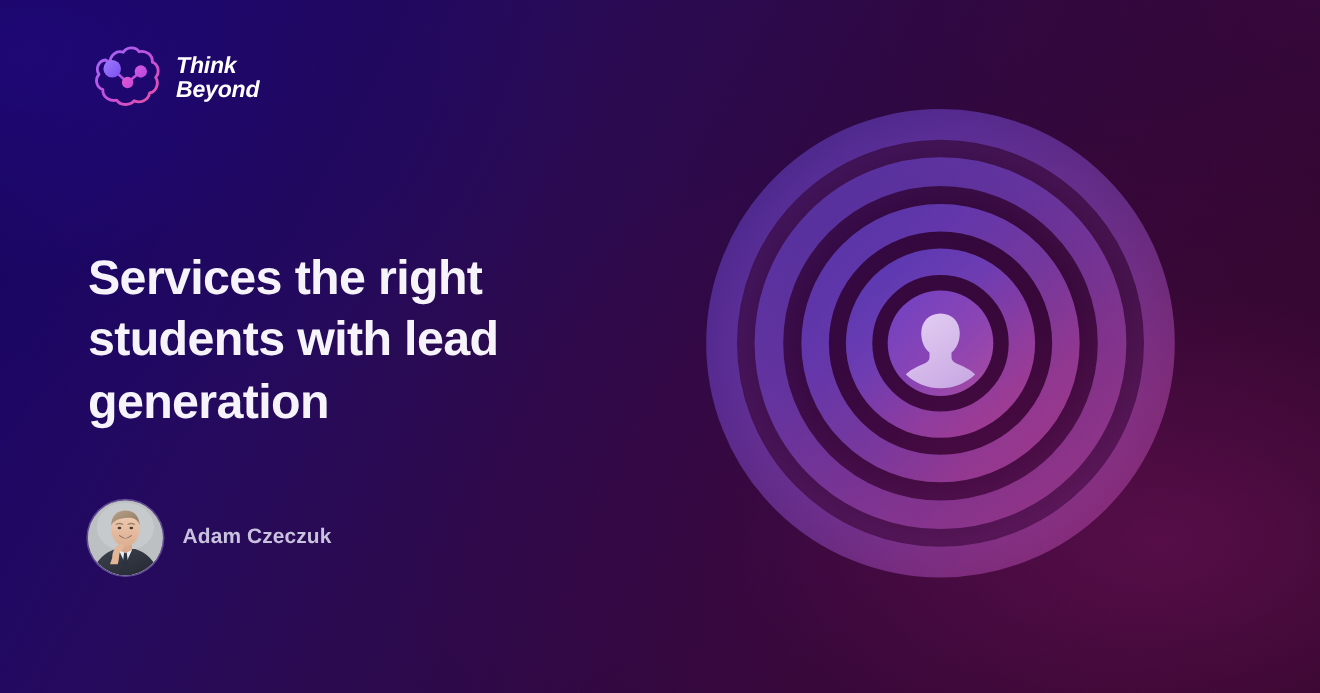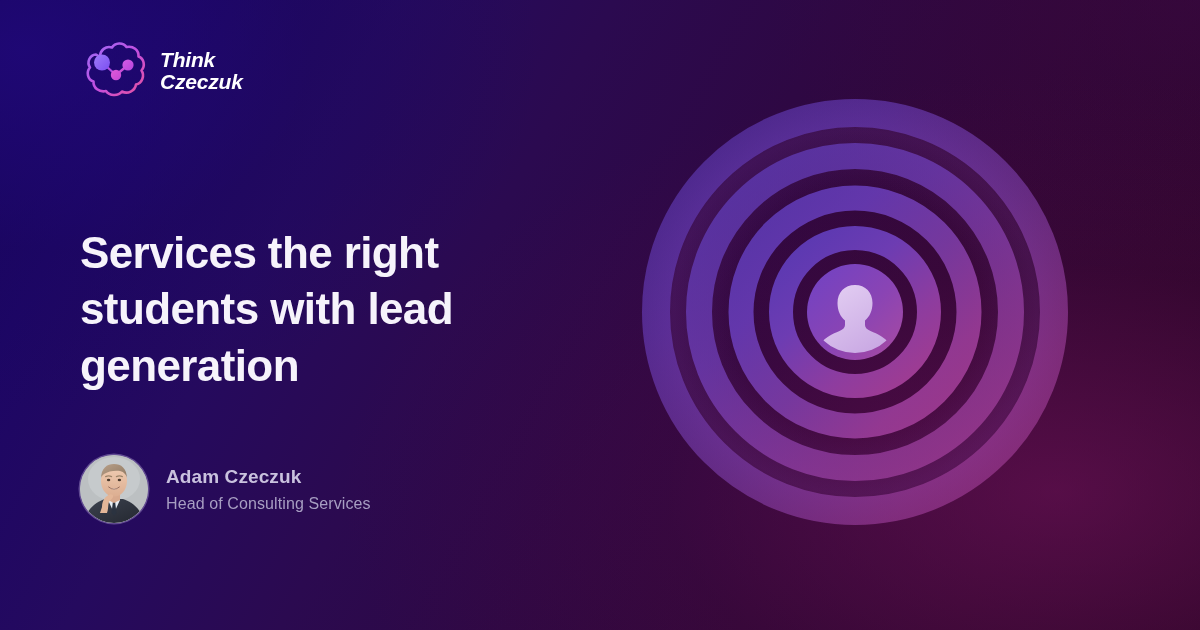--- a/index.html
+++ b/index.html
@@ -213,21 +213,21 @@
                  C6.5,22.5 9.5,15 16,14.5 Z" fill="none" stroke="url(#cloudStroke)" stroke-width="2.6" stroke-linejoin="round"></path>
         <line x1="22" y1="22.5" x2="36" y2="35" stroke="#b14fe0" stroke-width="2.3"></line>
         <line x1="36" y1="35" x2="48" y2="25" stroke="#c94fd8" stroke-width="2.3"></line>
         <circle cx="22" cy="22.5" r="8" fill="url(#nodeA)"></circle>
         <circle cx="48" cy="25" r="5.6" fill="url(#nodeB)"></circle>
         <circle cx="36" cy="35" r="5.2" fill="url(#nodeC)"></circle>
       </svg>
     </span>
     <span class="logo-text">
       <span>Think</span>
-      <span>Czeczuk</span>
+      <span>Beyond</span>
     </span>
   </div>
 
   <h1 class="headline">Services the right students with lead generation</h1>
 
   <div class="author">
     <span class="avatar">
       <svg viewBox="0 0 68 68" xmlns="http://www.w3.org/2000/svg" aria-hidden="true">
         <defs>
           <clipPath id="avClip">
@@ -272,17 +272,16 @@
           <path d="M29,32.5 q5,4 10,0 q-5,2 -10,0 Z" fill="#fbf6f2"></path>
           <path d="M28.6,32 q5.4,4.6 10.8,0" stroke="#9a6f5c" stroke-width="1" fill="none" stroke-linecap="round"></path>
 
           <path d="M22,52 C22,45 26,40.5 30,39.5 C32,39 33.5,40 33,42
                    C32.5,44 30,45 29,47 C28,49.5 28.5,54 27,58 L20,58 Z" fill="#e3b698"></path>
         </g>
       </svg>
     </span>
     <span class="author-meta">
       <span class="author-name">Adam Czeczuk</span>
-      <span class="author-role">Head of Consulting Services</span>
     </span>
   </div>
 
 </div>
 
 </body></html>

